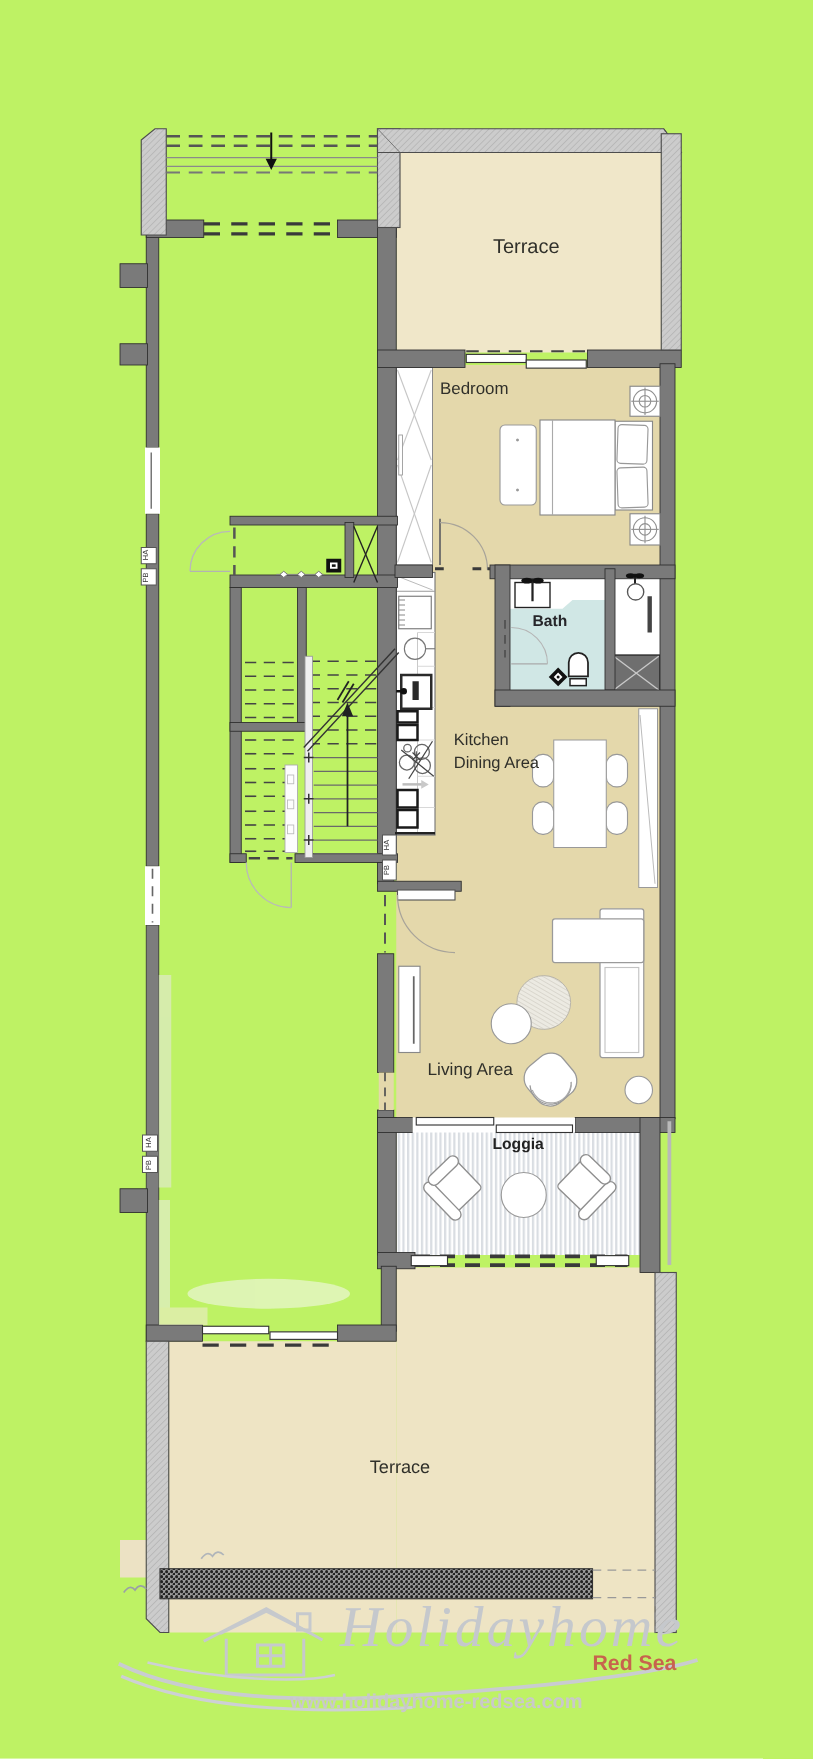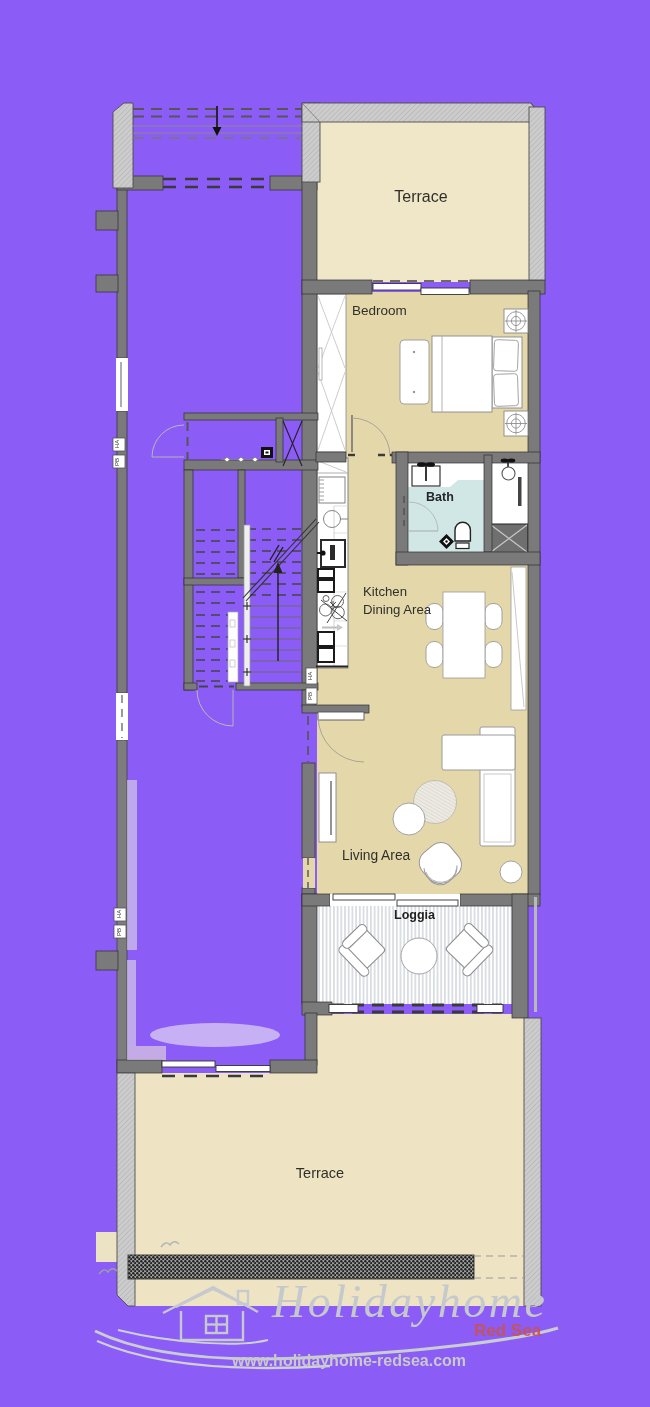--- a/index.html
+++ b/index.html
@@ -1,16 +1,16 @@
 <!DOCTYPE html>
 <html><head>
 <meta charset="utf-8">
 <style>
 html,body{margin:0;padding:0;background:#ffffff;}
-#page{position:relative;width:650px;height:1407px;background:#8b5cf6;overflow:hidden;
+#page{position:relative;width:650px;height:1407px;background:#bef264;overflow:hidden;
 font-family:"Liberation Sans", sans-serif;}
 svg{position:absolute;left:0;top:0;}
 </style>
 </head>
 <body>
 <div id="page">
 <svg width="650" height="1407" viewBox="0 0 650 1407">
 <defs>
 <pattern id="hatch" width="3.6" height="3.6" patternUnits="userSpaceOnUse" patternTransform="rotate(45)">
 <rect width="3.6" height="3.6" fill="#cccccc"></rect>

